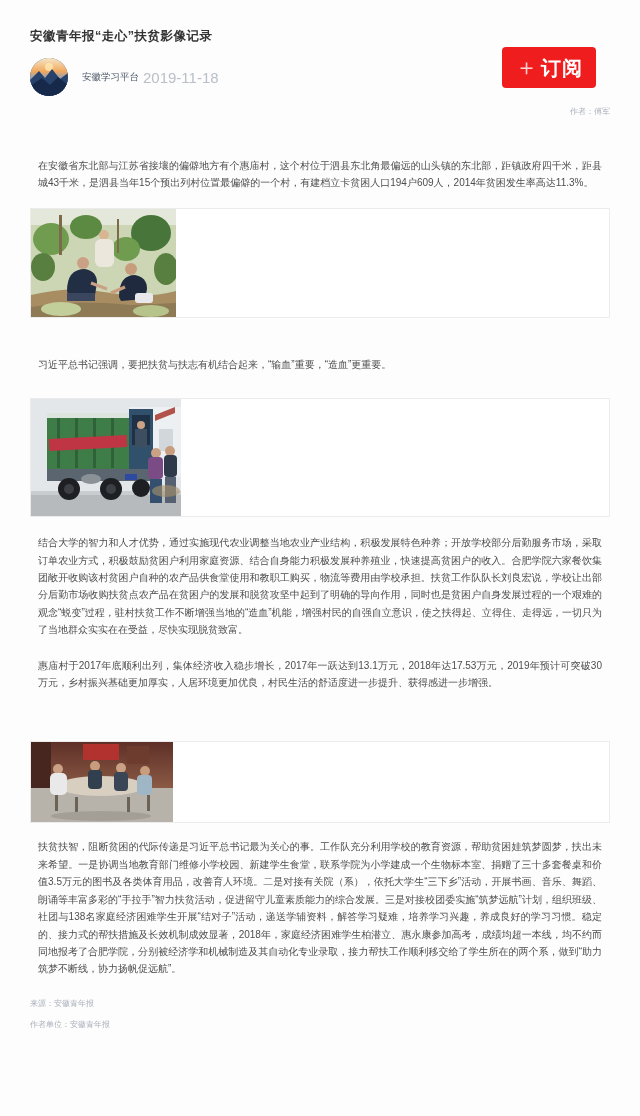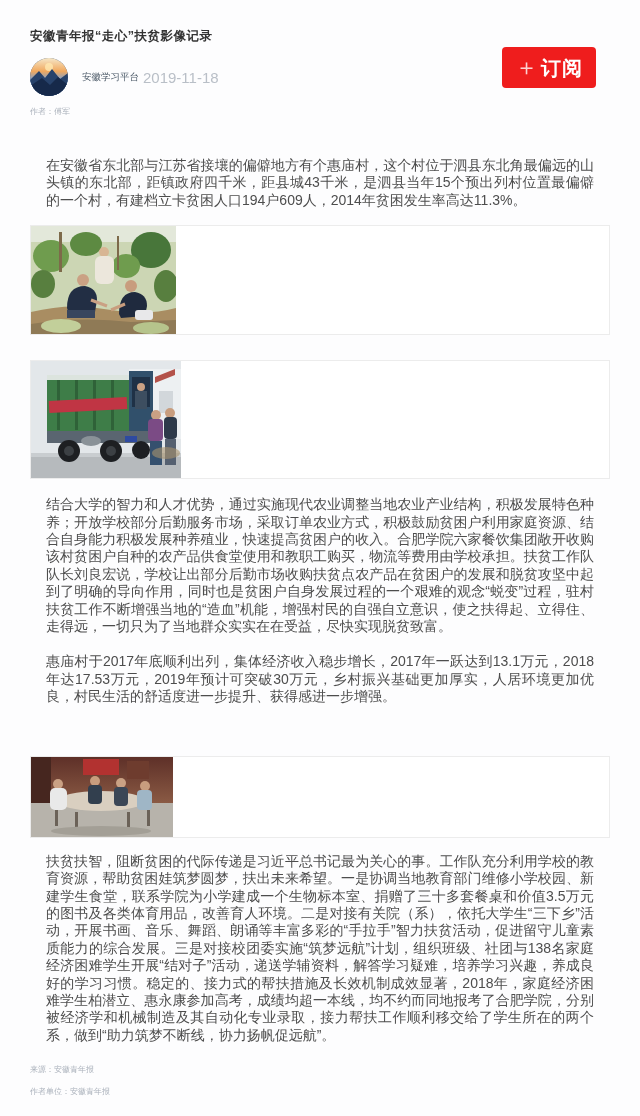--- a/index.html
+++ b/index.html
@@ -18,38 +18,38 @@
     font-size:12.5px;font-weight:bold;color:#333;
     letter-spacing:.5px;
   }
   .author-row{display:flex;align-items:center;margin-top:13px;}
   .avatar{
     width:38px;height:38px;border-radius:50%;overflow:hidden;
     flex:0 0 38px;background:#2e4a74;
   }
   .author-name{font-size:9.5px;color:#4a5866;margin-left:14px;font-family:Liberation Mono, monospace;}
   .pub-date{font-size:15px;color:#b9bfc7;margin-left:4px;}
-  .byline{margin-top:10px;font-size:8px;color:#a9b0ba;}
+  .byline{margin-top:10px;font-size:8px;color:#a9b0ba;text-align:right;}
   .subscribe-btn{
     position:absolute;right:44px;top:47px;
     width:94px;height:41px;border:none;border-radius:4px;
     background:#ef1d1d;color:#fff;cursor:pointer;
     display:flex;align-items:center;justify-content:center;
     font-family:inherit;
   }
   .subscribe-btn .plus{
     font-size:23px;font-weight:300;color:rgba(255,255,255,.8);
     margin-right:3px;line-height:1;
   }
   .subscribe-btn .label{
     font-size:20px;font-weight:bold;letter-spacing:1px;line-height:1;
   }
   .article{margin-top:40px;}
   .article p{
-    margin:16px;font-size:14px;line-height:17.4px;
+    margin:8px;font-size:10px;line-height:17.4px;
     text-align:justify;color:#4d4d4d;
   }
   .p2{margin-top:38px !important;}
   .p3{margin-top:20px !important;}
   .p4{margin-top:17px !important;}
   .p5{margin-top:18px !important;}
   .p6{margin-top:18px !important;}
   .p7{margin-top:15px !important;}
   .photo{
     display:block;margin:16px auto 0 auto;
@@ -122,20 +122,21 @@
         <path d="M36 82 Q36 60 54 60 Q66 62 66 74 L64 86 L38 88 Z" fill="#222e44"></path>
         <rect x="36" y="84" width="28" height="8" fill="#39465e"></rect>
         <circle cx="100" cy="60" r="6" fill="#c89d7e"></circle>
         <path d="M88 88 Q88 66 104 66 Q116 68 116 80 L114 90 L90 92 Z" fill="#1f2a3e"></path>
         <rect x="104" y="84" width="18" height="10" rx="3" fill="#e8e8ea"></rect>
         <path d="M60 74 L76 80" stroke="#caa184" stroke-width="3" fill="none"></path>
         <path d="M94 78 L80 84" stroke="#c89d7e" stroke-width="3" fill="none"></path>
       </svg>
     </div>
 
+    <p class="p2">习近平总书记强调，要把扶贫与扶志有机结合起来，“输血”重要，“造血”更重要。</p>
 
 
     <div class="photo ph2">
       <svg width="150" height="117" viewBox="0 0 150 117">
         <rect width="150" height="117" fill="#e3e7ea"></rect>
         <rect x="98" y="8" width="52" height="70" fill="#edf0f2"></rect>
         <rect x="104" y="14" width="18" height="10" fill="#d8dde1"></rect>
         <path d="M124 16 L144 8 L144 14 L124 22 Z" fill="#b3524a"></path>
         <rect x="128" y="30" width="14" height="22" fill="#d2d7db"></rect>
         <rect x="0" y="95" width="150" height="22" fill="#b6babd"></rect>

